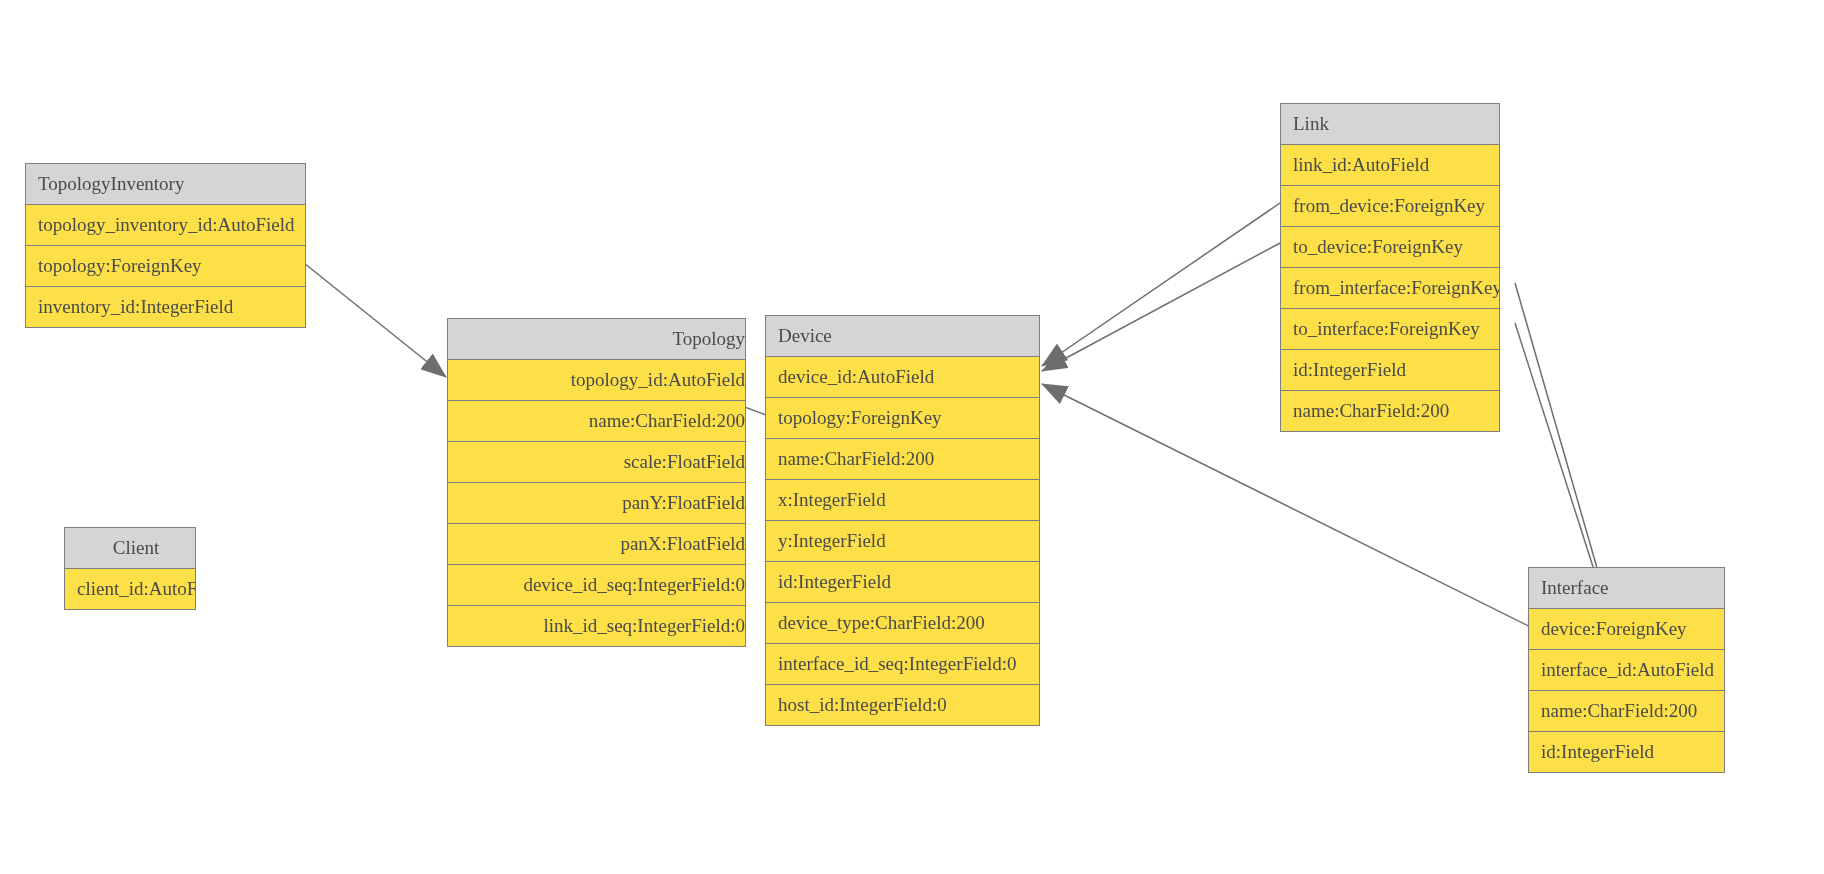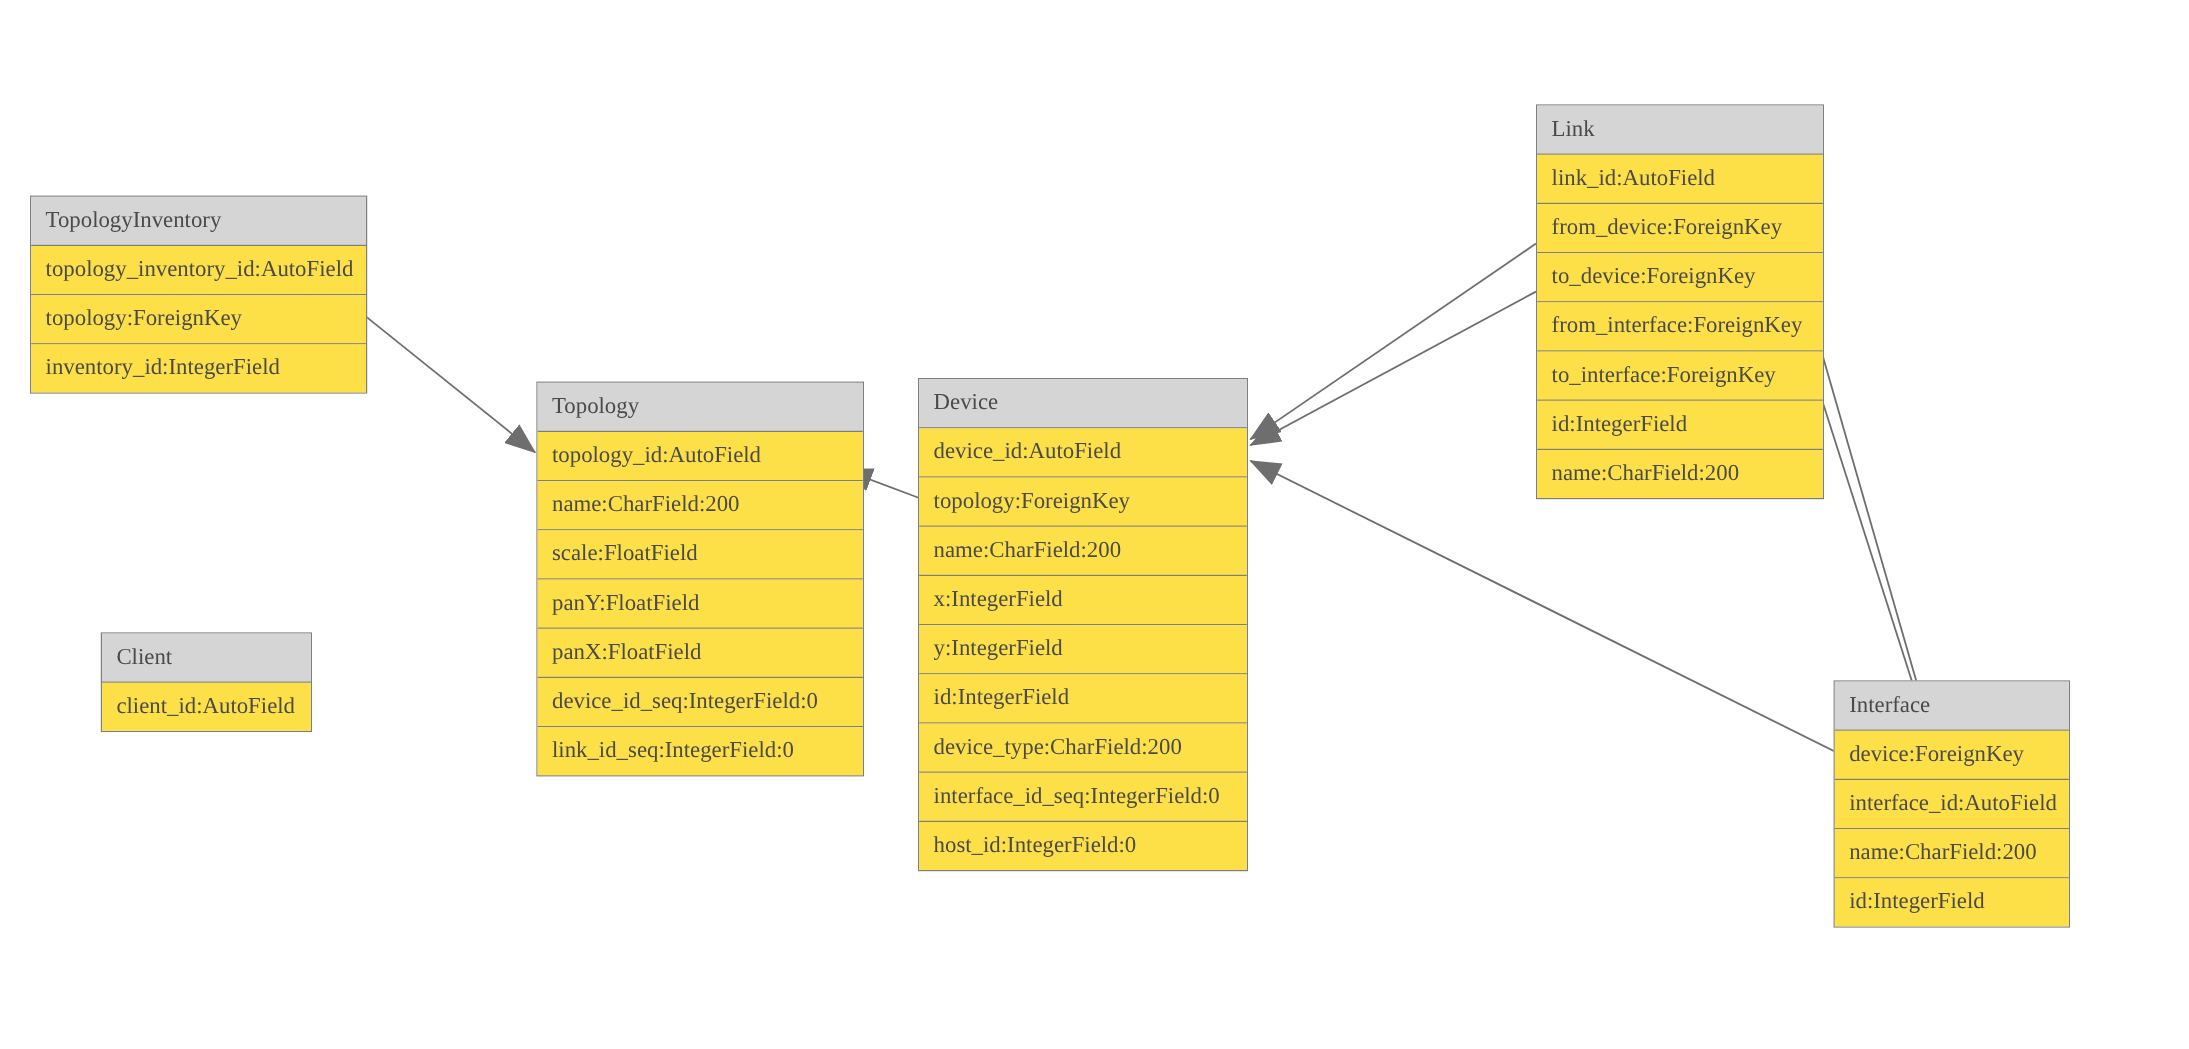--- a/index.html
+++ b/index.html
@@ -77,34 +77,34 @@
 
   <div class="entity" style="left:25px; top:163px; width:281px;">
     <div class="entity-header">TopologyInventory</div>
     <div>
         <div class="entity-row">topology_inventory_id:AutoField</div>
         <div class="entity-row">topology:ForeignKey</div>
         <div class="entity-row">inventory_id:IntegerField</div>
       </div>
   </div>
 
-  <div class="entity" style="left:447px; top:318px; width:273px;">
+  <div class="entity" style="left:447px; top:318px; width:299px;text-align:right;">
     <div class="entity-header">Topology</div>
     <div>
         <div class="entity-row">topology_id:AutoField</div>
         <div class="entity-row">name:CharField:200</div>
         <div class="entity-row">scale:FloatField</div>
         <div class="entity-row">panY:FloatField</div>
         <div class="entity-row">panX:FloatField</div>
         <div class="entity-row">device_id_seq:IntegerField:0</div>
         <div class="entity-row">link_id_seq:IntegerField:0</div>
       </div>
   </div>
 
-  <div class="entity" style="left:84px; top:527px; width:176px;">
+  <div class="entity" style="left:64px; top:527px; width:132px;text-align:center;">
     <div class="entity-header">Client</div>
     <div>
         <div class="entity-row">client_id:AutoField</div>
       </div>
   </div>
 
   <div class="entity" style="left:765px; top:315px; width:275px;">
     <div class="entity-header">Device</div>
     <div>
         <div class="entity-row">device_id:AutoField</div>
@@ -112,21 +112,21 @@
         <div class="entity-row">name:CharField:200</div>
         <div class="entity-row">x:IntegerField</div>
         <div class="entity-row">y:IntegerField</div>
         <div class="entity-row">id:IntegerField</div>
         <div class="entity-row">device_type:CharField:200</div>
         <div class="entity-row">interface_id_seq:IntegerField:0</div>
         <div class="entity-row">host_id:IntegerField:0</div>
       </div>
   </div>
 
-  <div class="entity" style="left:1280px; top:87px; width:240px;">
+  <div class="entity" style="left:1280px; top:103px; width:220px;">
     <div class="entity-header">Link</div>
     <div>
         <div class="entity-row">link_id:AutoField</div>
         <div class="entity-row">from_device:ForeignKey</div>
         <div class="entity-row">to_device:ForeignKey</div>
         <div class="entity-row">from_interface:ForeignKey</div>
         <div class="entity-row">to_interface:ForeignKey</div>
         <div class="entity-row">id:IntegerField</div>
         <div class="entity-row">name:CharField:200</div>
       </div>

